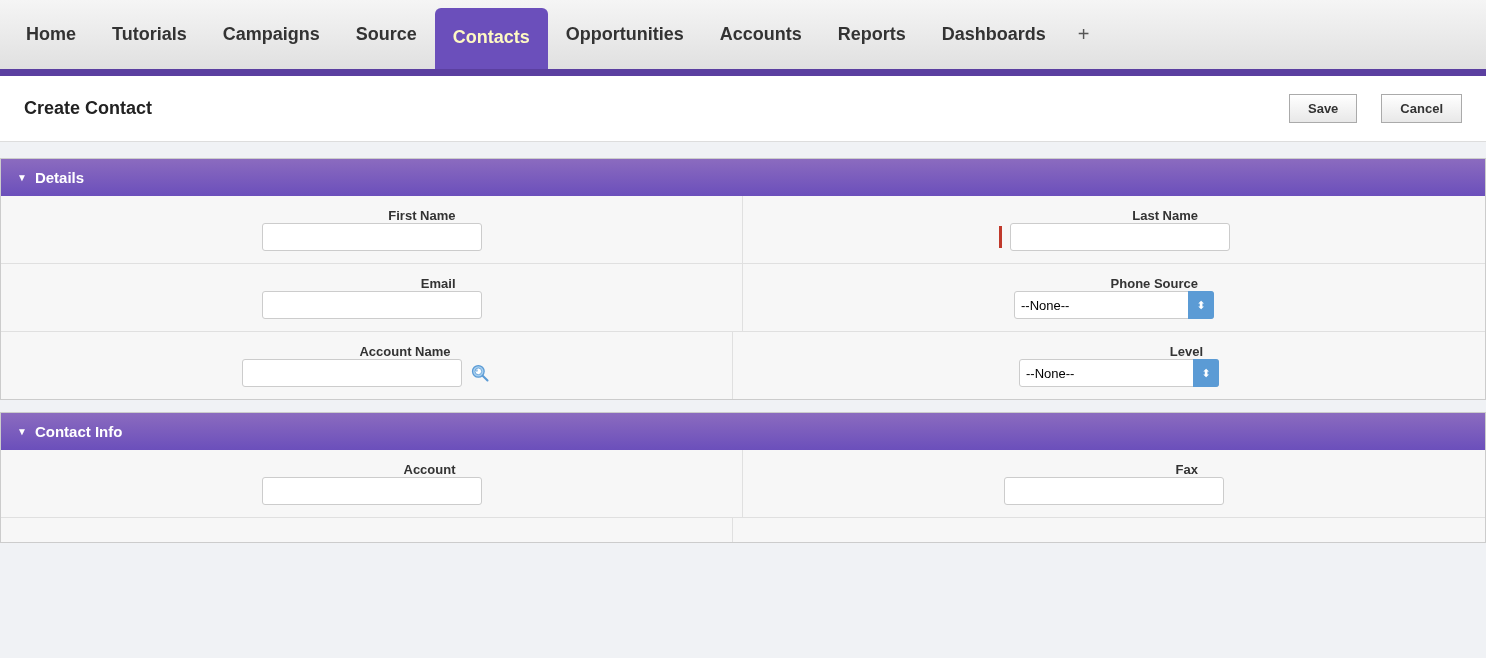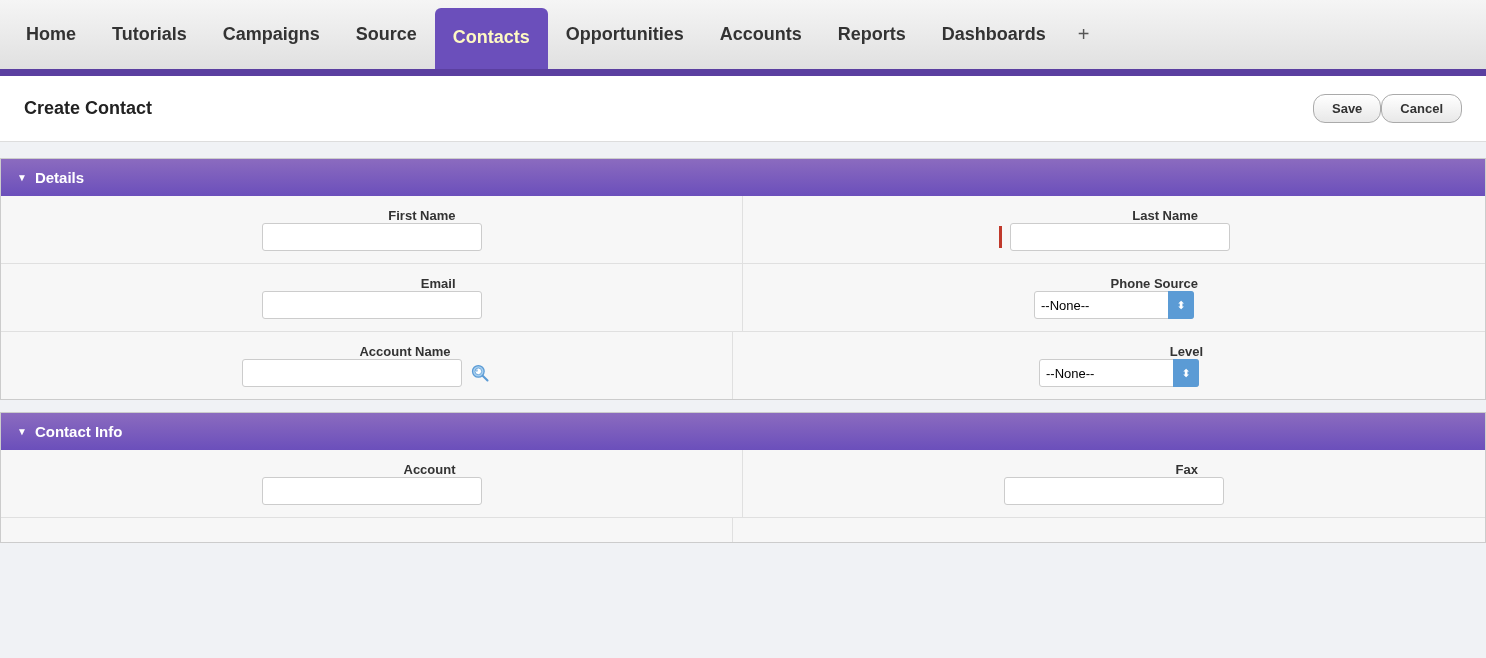--- a/index.html
+++ b/index.html
@@ -59,35 +59,35 @@
       background: #5b3fa0;
     }
 
     
     .page-header {
       display: flex;
       align-items: center;
       background: #fff;
       padding: 18px 24px;
       border-bottom: 1px solid #ddd;
-      gap: 0;
+      gap: 24px;
     }
     .page-title {
       font-size: 18px;
       font-weight: bold;
       color: #222;
       flex: 1;
     }
     .btn {
       padding: 6px 18px;
       font-size: 13px;
       font-weight: 600;
       border: 1px solid #aaa;
       background: linear-gradient(to bottom, #fff, #e8e8e8);
-      border-radius: 12px;
+      border-radius: 0;
       cursor: pointer;
       color: #333;
     }
 
     
     .section {
       margin: 16px 0 0 0;
       border: 1px solid #ccc;
       border-radius: 0;
       background: #fff;
@@ -144,21 +144,21 @@
       vertical-align: middle;
       margin-right: 2px;
     }
 
     
     .select-wrapper {
       position: relative;
       display: inline-block;
     }
     .form-select {
-      width: 160px;
+      width: 200px;
       height: 28px;
       border: 1px solid #ccc;
       border-radius: 3px;
       padding: 0 28px 0 6px;
       font-size: 13px;
       background: #fff;
       appearance: none;
       -webkit-appearance: none;
       cursor: pointer;
     }

